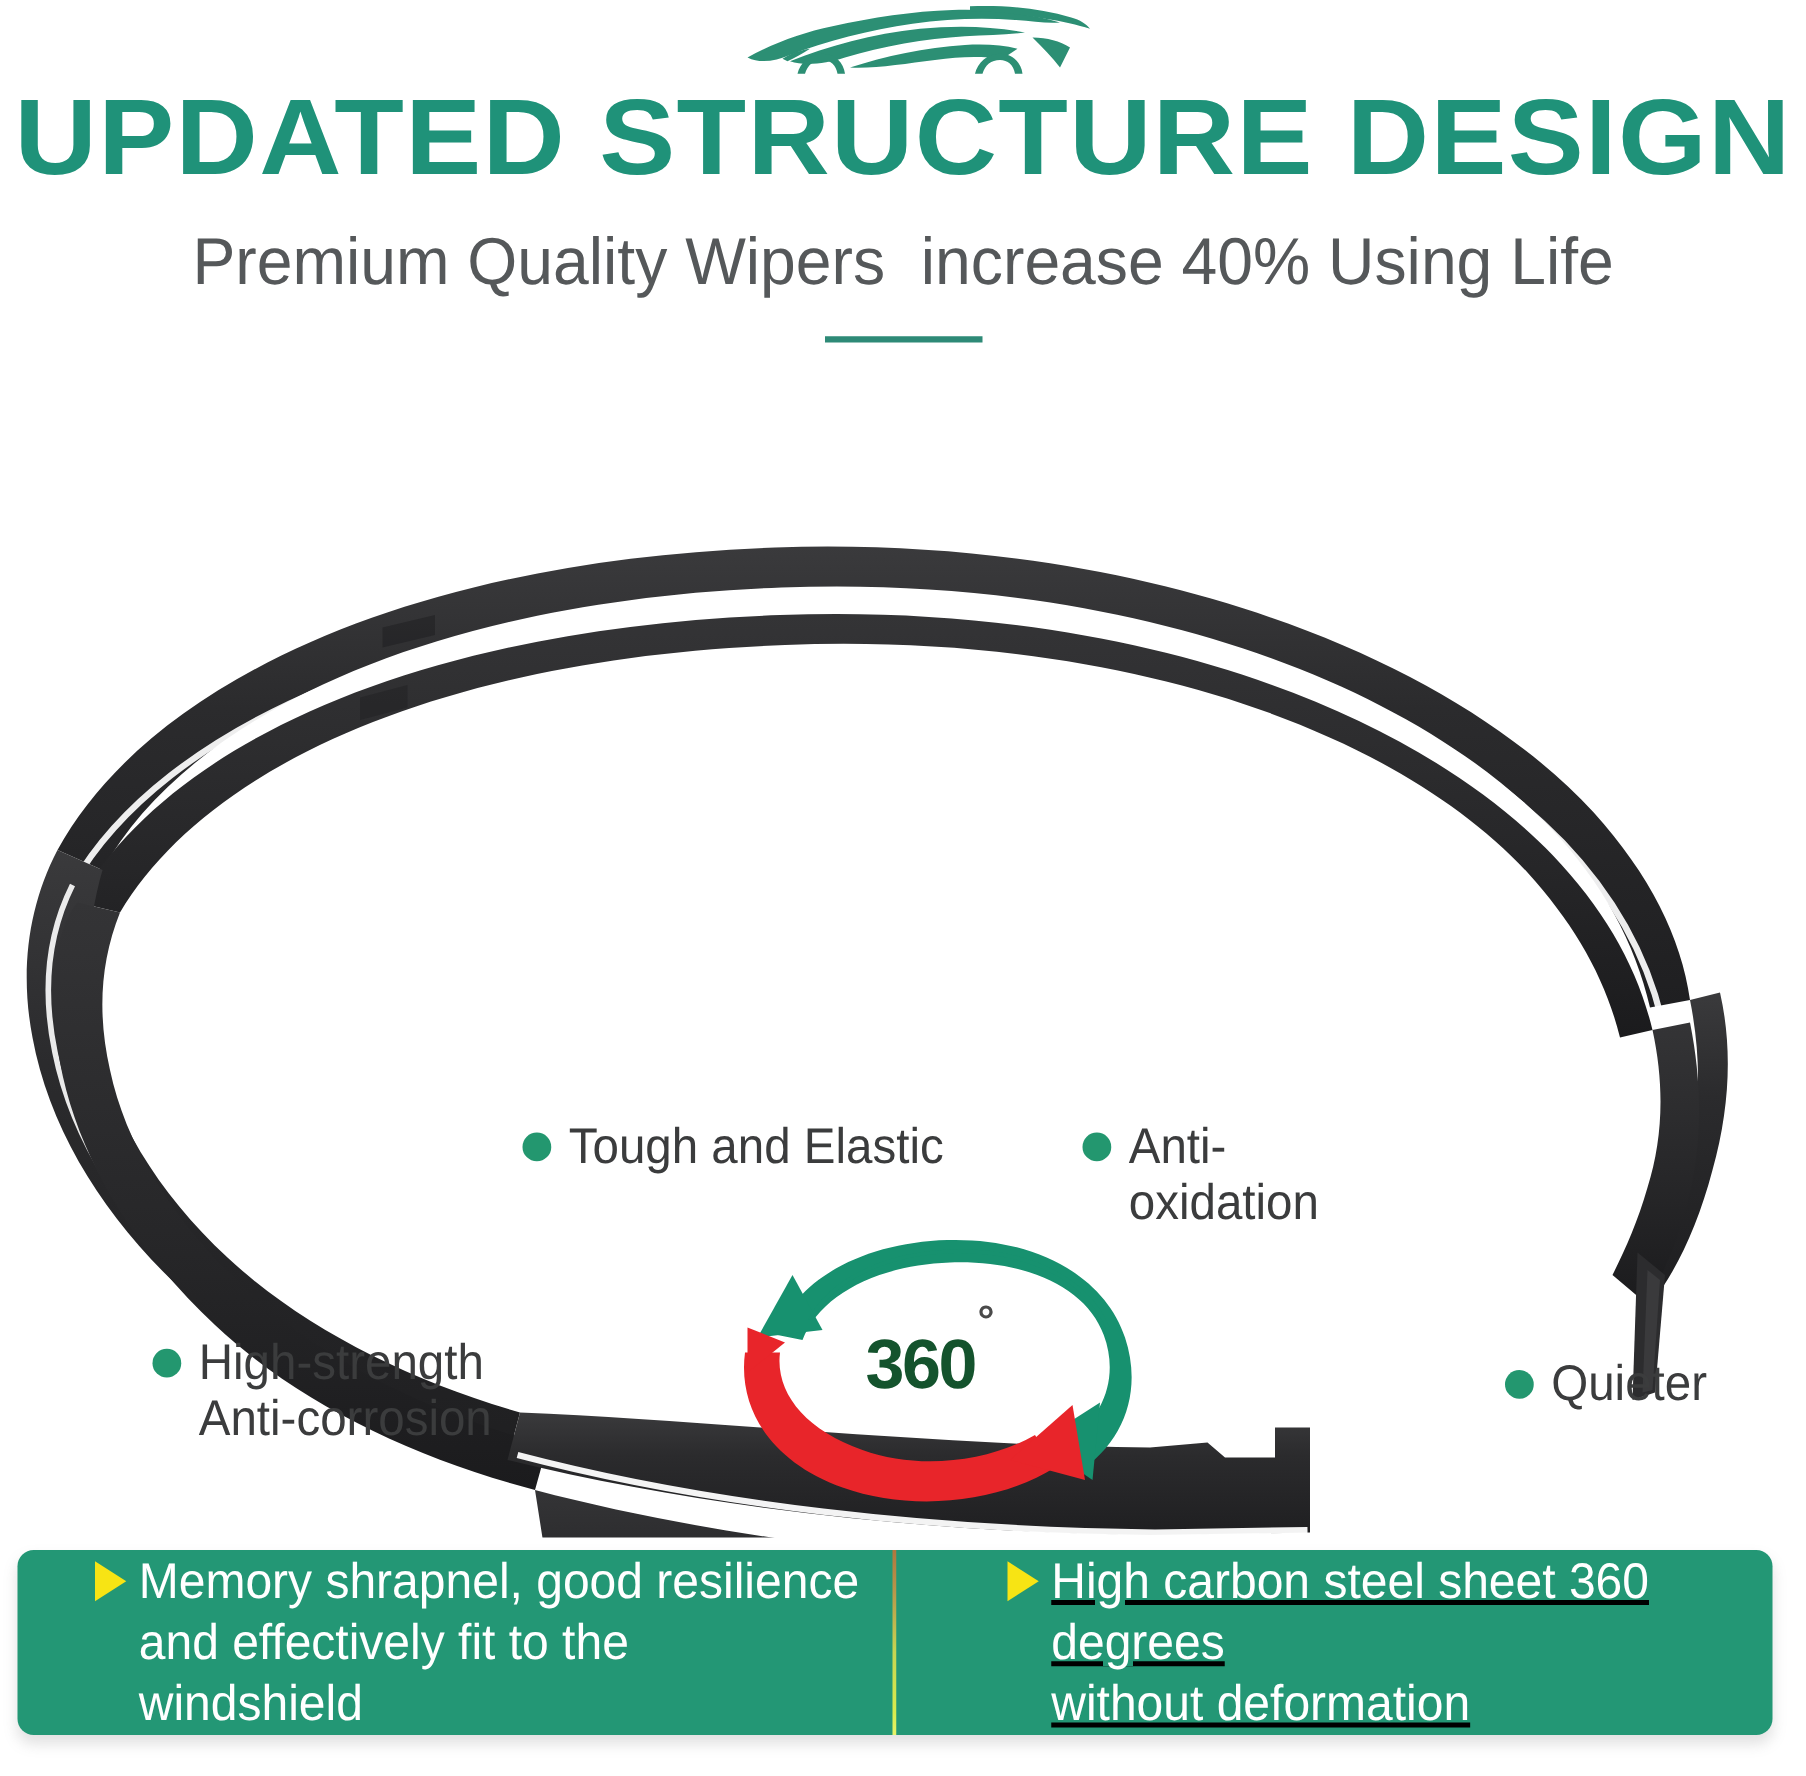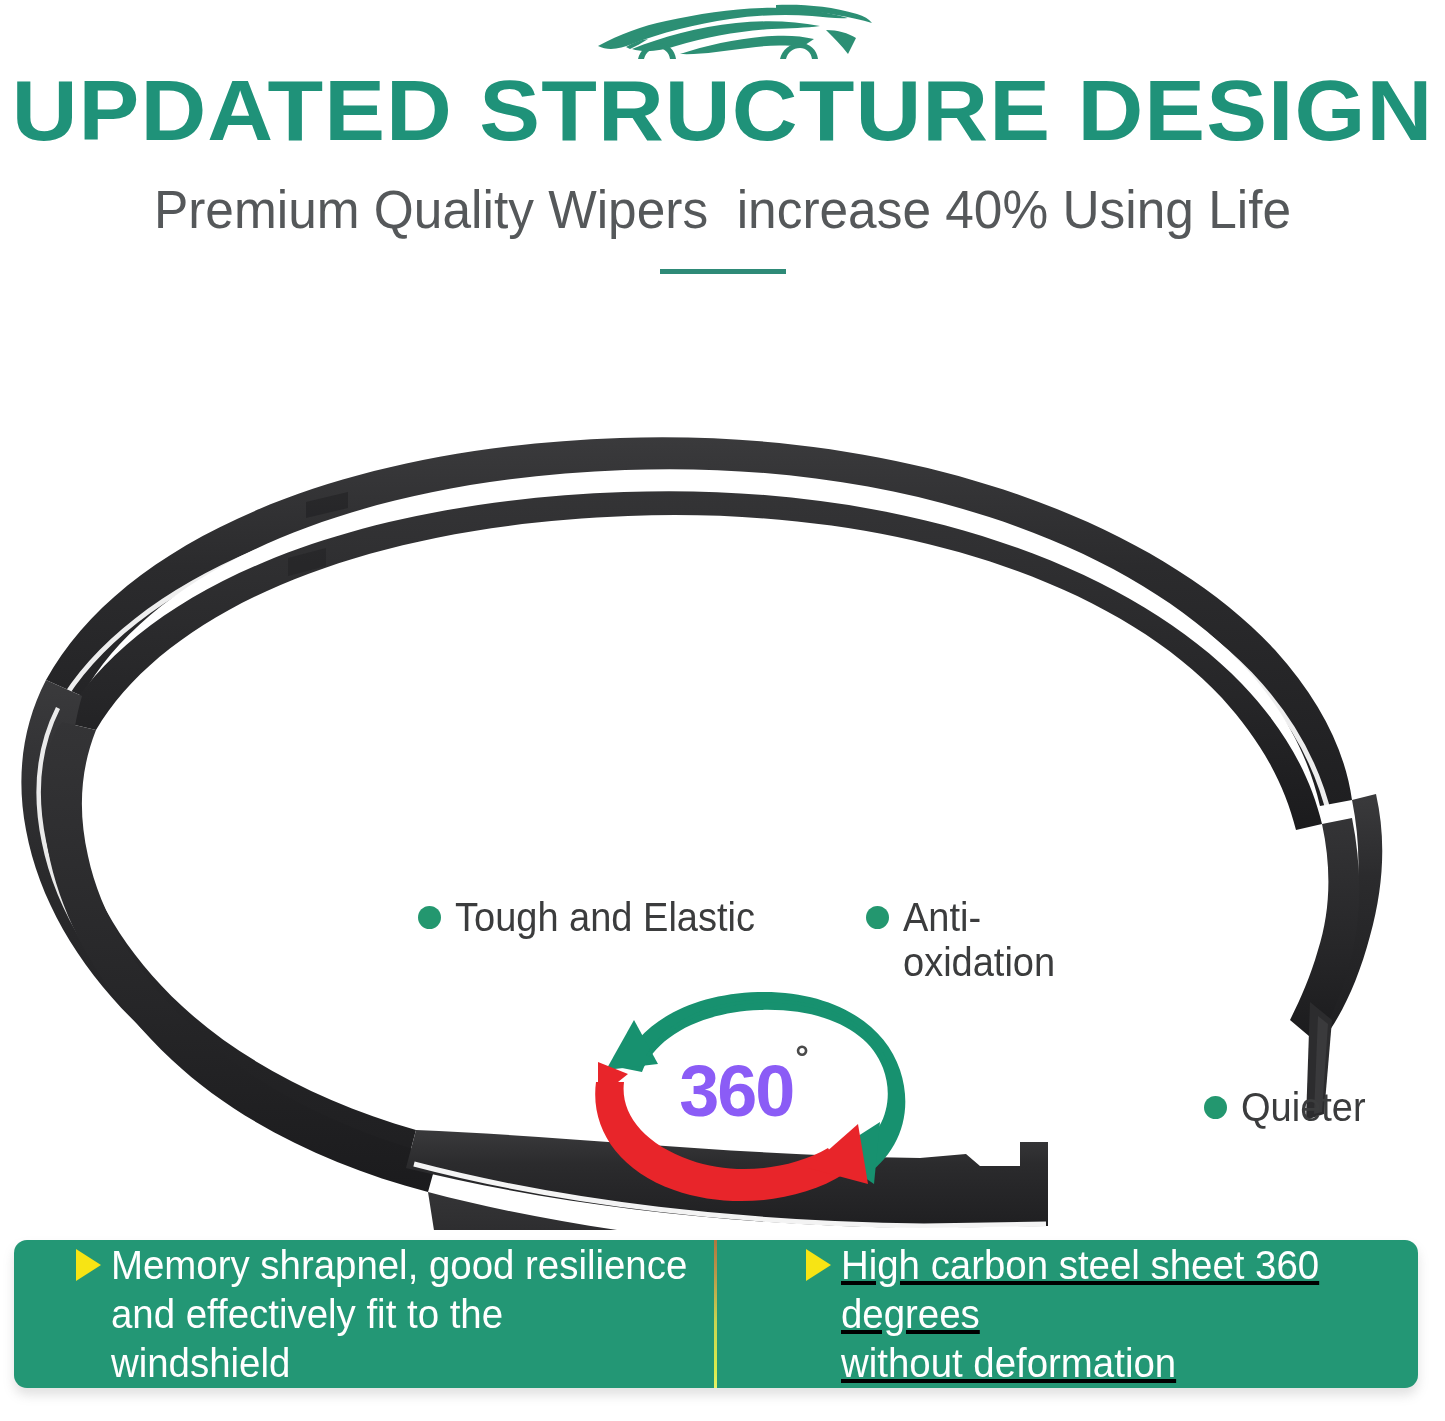--- a/index.html
+++ b/index.html
@@ -127,23 +127,23 @@
     width: 370px;
     height: 232px;
     display: flex;
     align-items: center;
     justify-content: center;
     pointer-events: none;
   }
   #badge-text .num {
     font-family: "Liberation Sans", sans-serif;
     font-weight: bold;
-    font-size: 72px;
+    font-size: 56px;
     line-height: 72px;
-    color: #8b5cf6;
+    color: #14532d;
     letter-spacing: -2px;
     margin-left: -6px;
     margin-top: -6px;
   }
   #badge-text .deg {
     font-family: "Liberation Sans", sans-serif;
     font-weight: bold;
     font-size: 34px;
     line-height: 34px;
     color: #4a4a4a;
@@ -355,20 +355,25 @@
     <div class="callout" id="callout-tough">
       <span class="dot"></span>
       <span class="ctext">Tough and Elastic</span>
     </div>
 
     <div class="callout" id="callout-anti-ox">
       <span class="dot"></span>
       <span class="ctext">Anti-oxidation</span>
     </div>
 
+    <div class="callout" id="callout-high-str">
+      <span class="dot"></span>
+      <span class="ctext">High-strength
+Anti-corrosion</span>
+    </div>
 
     <div class="callout" id="callout-quieter">
       <span class="dot"></span>
       <span class="ctext">Quieter</span>
     </div>
 
     <div id="badge-360">
       <svg viewBox="0 0 370 232" xmlns="http://www.w3.org/2000/svg">
 
         <g>

